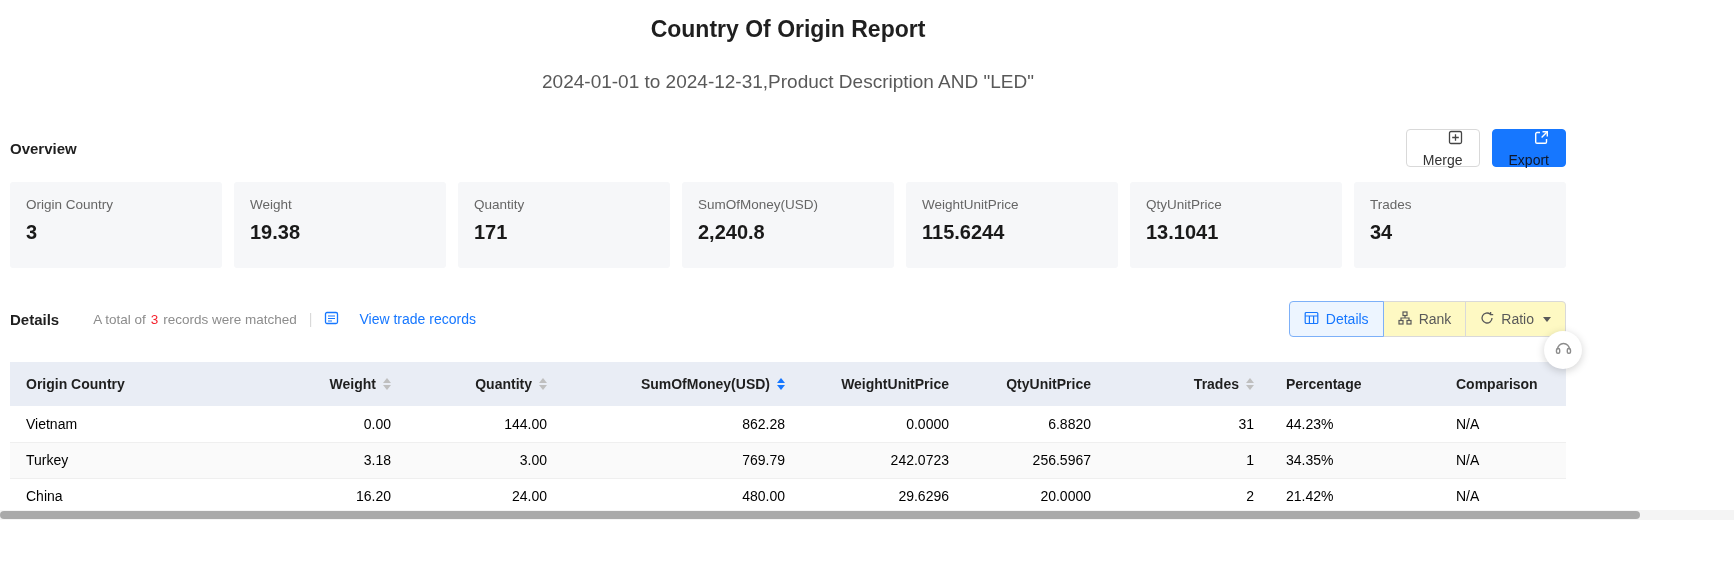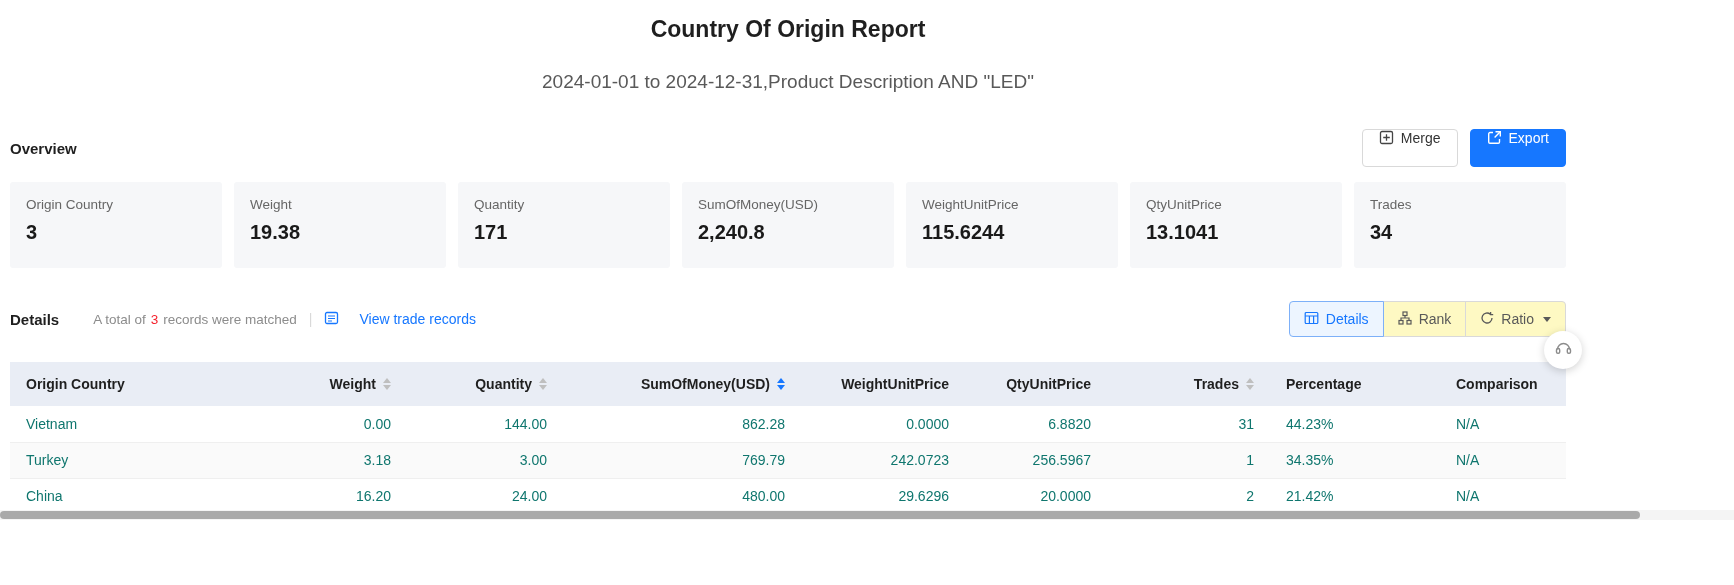--- a/index.html
+++ b/index.html
@@ -10,24 +10,24 @@
 
   
   .report-header { padding-top: 14px; text-align: center; }
   .report-title { font-size: 23px; font-weight: 600; color: #1f1f1f; line-height: 30px; }
   .report-subtitle { margin-top: 26px; font-size: 19px; color: #595959; line-height: 24px; }
 
   
   .overview-bar { margin-top: 34px; height: 40px; display: flex; align-items: center; justify-content: space-between; }
   .section-title { font-size: 15px; font-weight: 700; color: #1f1f1f; }
   .overview-actions { display: flex; align-items: center; gap: 12px; }
-  .btn { display: inline-flex; align-items: flex-start; gap: 7px; height: 38px; padding: 0 16px;
-         border-radius: 4px; font-size: 14px; cursor: pointer; font-family: inherit; }
+  .btn { display: inline-flex; align-items: flex-end; gap: 7px; height: 38px; padding: 0 16px;
+         border-radius: 4px; font-size: 14px; cursor: pointer; font-family: inherit; flex-direction: column; }
   .btn-merge { background: #fff; border: 1px solid #d9d9d9; color: #333; }
-  .btn-export { background: #1677ff; border: 1px solid #1677ff; color: #ffffff; }
+  .btn-export { background: #1677ff; border: 1px solid #1677ff; color: #0f172a; }
   .btn .ico { display: inline-flex; align-items: center; }
 
   
   .cards { margin-top: 14px; display: flex; gap: 12px; }
   .stat-card { flex: 1 1 0; height: 86px; background: #f6f7f9; border-radius: 3px; padding: 15px 16px; }
   .stat-label { font-size: 13.5px; color: #666; }
   .stat-value { margin-top: 9px; font-size: 20px; font-weight: 700; color: #1a1a1a; }
 
   
   .details-bar { margin-top: 32px; height: 38px; display: flex; align-items: center; justify-content: space-between; }
@@ -49,21 +49,21 @@
                 border-top: 5px solid #595959; margin-left: 2px; }
 
   
   .table-wrap { margin-top: 24px; }
   table { border-collapse: collapse; table-layout: fixed; width: 1556px; }
   thead tr { background: #e9edf5; height: 44px; }
   th { font-size: 14px; font-weight: 700; color: #1f1f1f; padding: 0 16px; text-align: left; }
   th.num, td.num { text-align: right; }
   tbody tr { height: 36px; border-bottom: 1px solid #efefef; }
   tbody tr:nth-child(even) { background: #fafafa; }
-  td { font-size: 14px; color: #0f766e; padding: 9px 16px; }
+  td { font-size: 14px; color: #000000; padding: 9px 16px; }
 
   .th-inner { display: inline-flex; align-items: center; }
   .sorter { display: inline-flex; flex-direction: column; margin-left: 7px; }
   .sorter .tri-up { width: 0; height: 0; border-left: 4px solid transparent; border-right: 4px solid transparent;
                     border-bottom: 5px solid #bfbfbf; margin-bottom: 2px; }
   .sorter .tri-down { width: 0; height: 0; border-left: 4px solid transparent; border-right: 4px solid transparent;
                       border-top: 5px solid #bfbfbf; }
   .sorter.active .tri-up { border-bottom-color: #1677ff; }
   .sorter.active .tri-down { border-top-color: #1677ff; }
 

